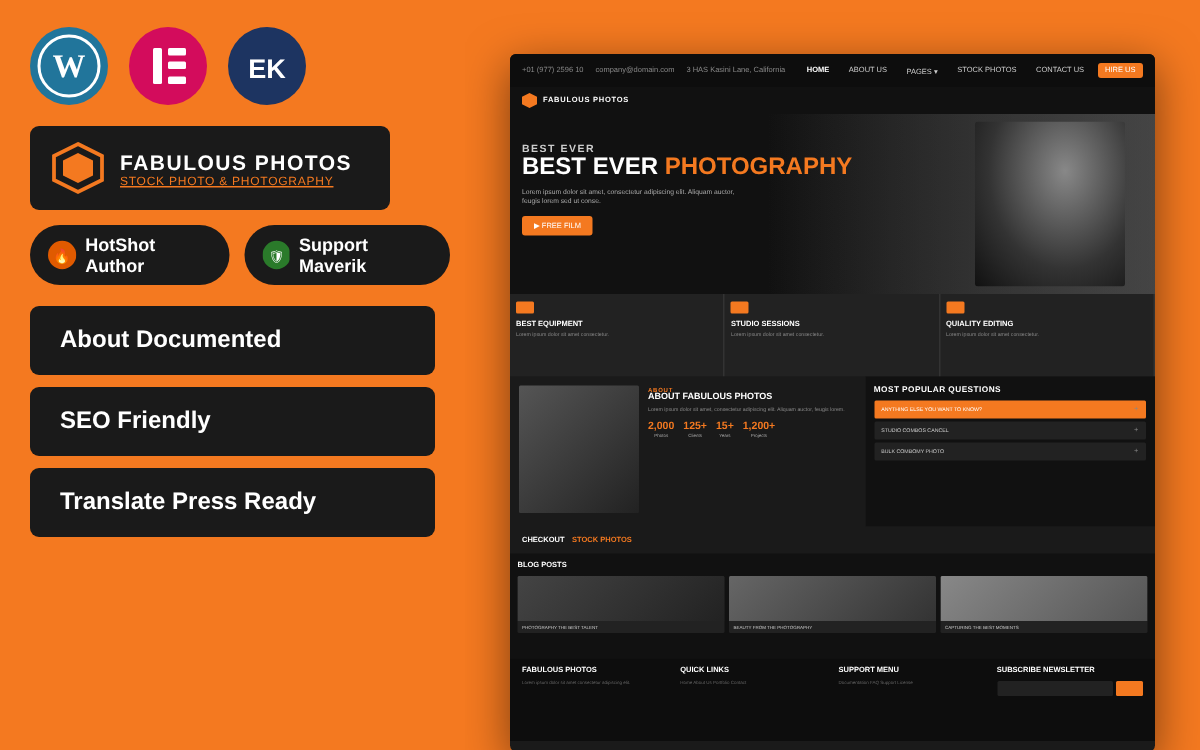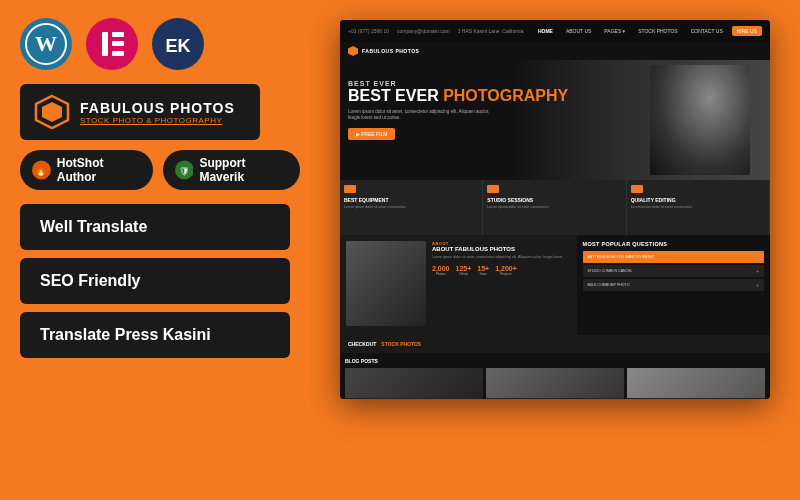--- a/index.html
+++ b/index.html
@@ -138,24 +138,24 @@
       position: absolute;
       right: 0;
       top: 0;
       width: 490px;
       height: 500px;
       overflow: hidden;
     }
 
     .preview-container {
       position: absolute;
-      top: 20px;
+      top: 36px;
       left: 30px;
       width: 430px;
-      height: 379px;
+      height: 465px;
       border-radius: 4px;
       overflow: hidden;
       box-shadow: 0 8px 30px rgba(0,0,0,0.5);
     }
 
     
     .preview-site {
       width: 100%;
       height: 100%;
       background: #1a1a1a;
@@ -641,23 +641,23 @@
     </div>
     <div class="author-badge">
       <svg class="author-badge-icon" viewBox="0 0 20 20">
         <circle cx="10" cy="10" r="10" fill="#2a7a2a"></circle>
         <text x="10" y="14" text-anchor="middle" font-size="9" fill="white">🛡</text>
       </svg>
       <span class="author-badge-text">Support Maverik</span>
     </div>
   </div>
 
-  <div class="feature-btn">Well Translate</div>
+  <div class="feature-btn">About Documented</div>
   <div class="feature-btn">SEO Friendly</div>
-  <div class="feature-btn">Translate Press Kasini</div>
+  <div class="feature-btn">Translate Press Ready</div>
 
 </div>
 
 <div class="right-panel">
   <div class="preview-container">
     <div class="preview-site">
 
       <div class="preview-nav">
         <div class="nav-contact-info">
           <span class="nav-contact-item">+01 (977) 2596 10</span>

